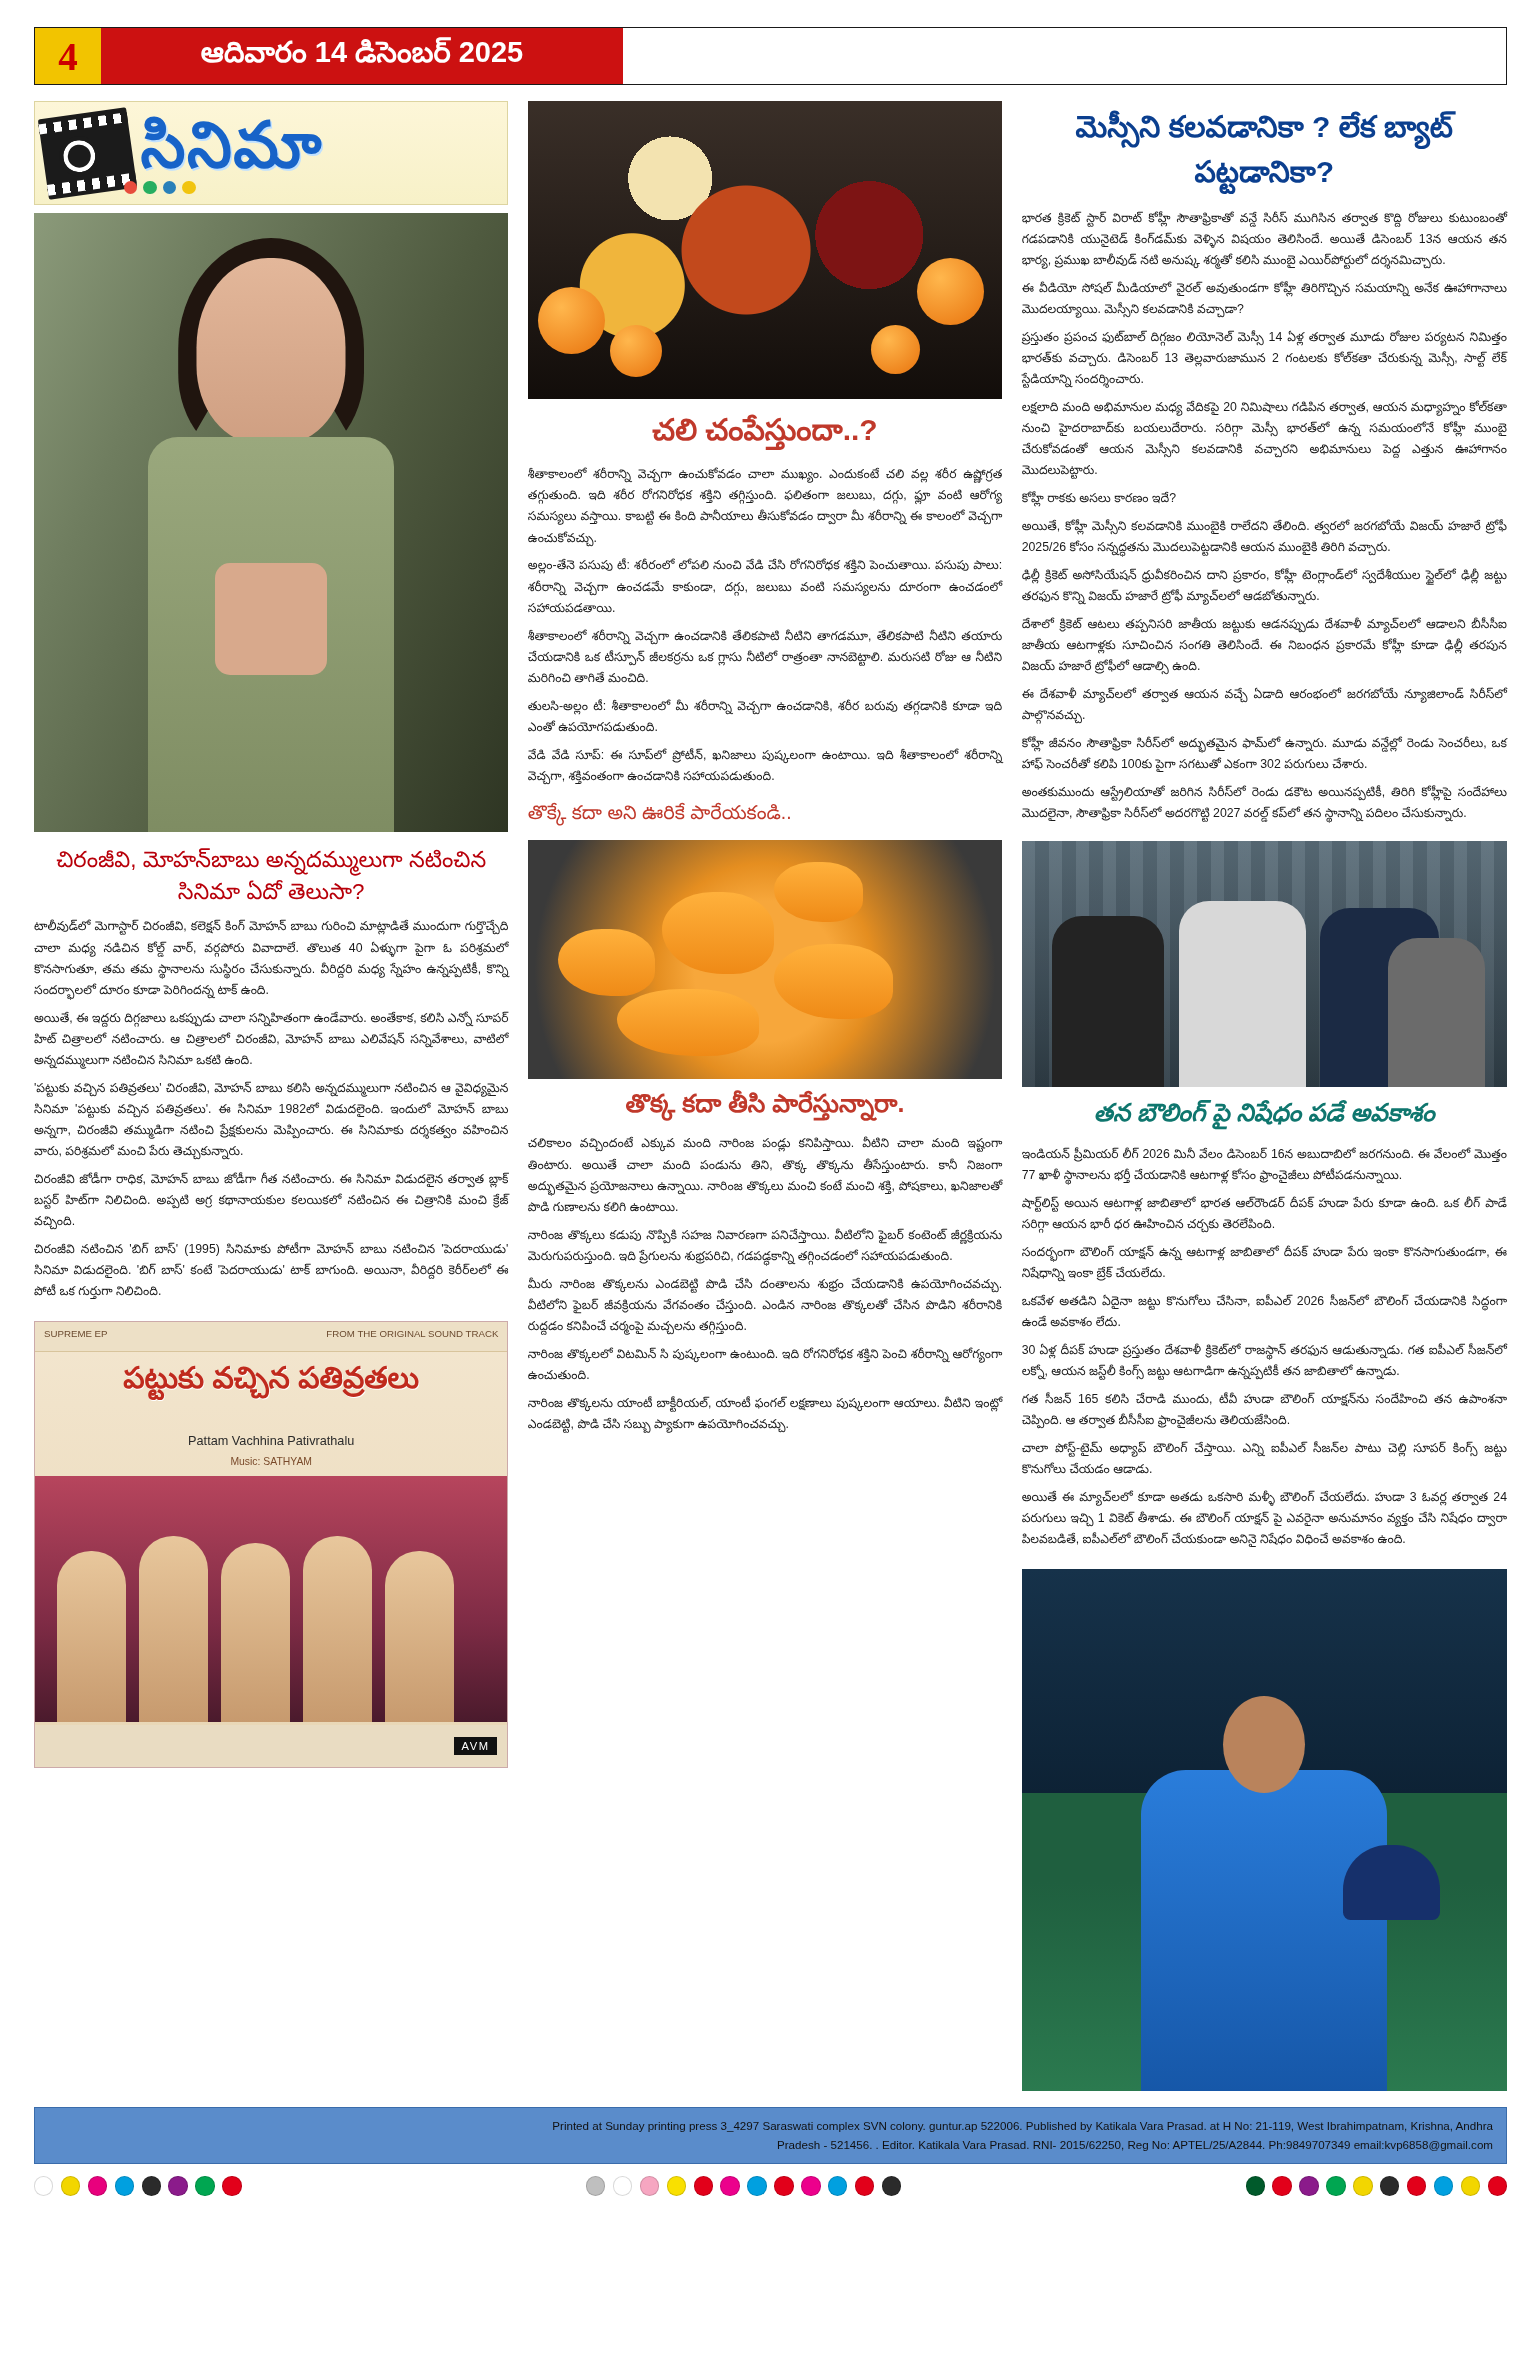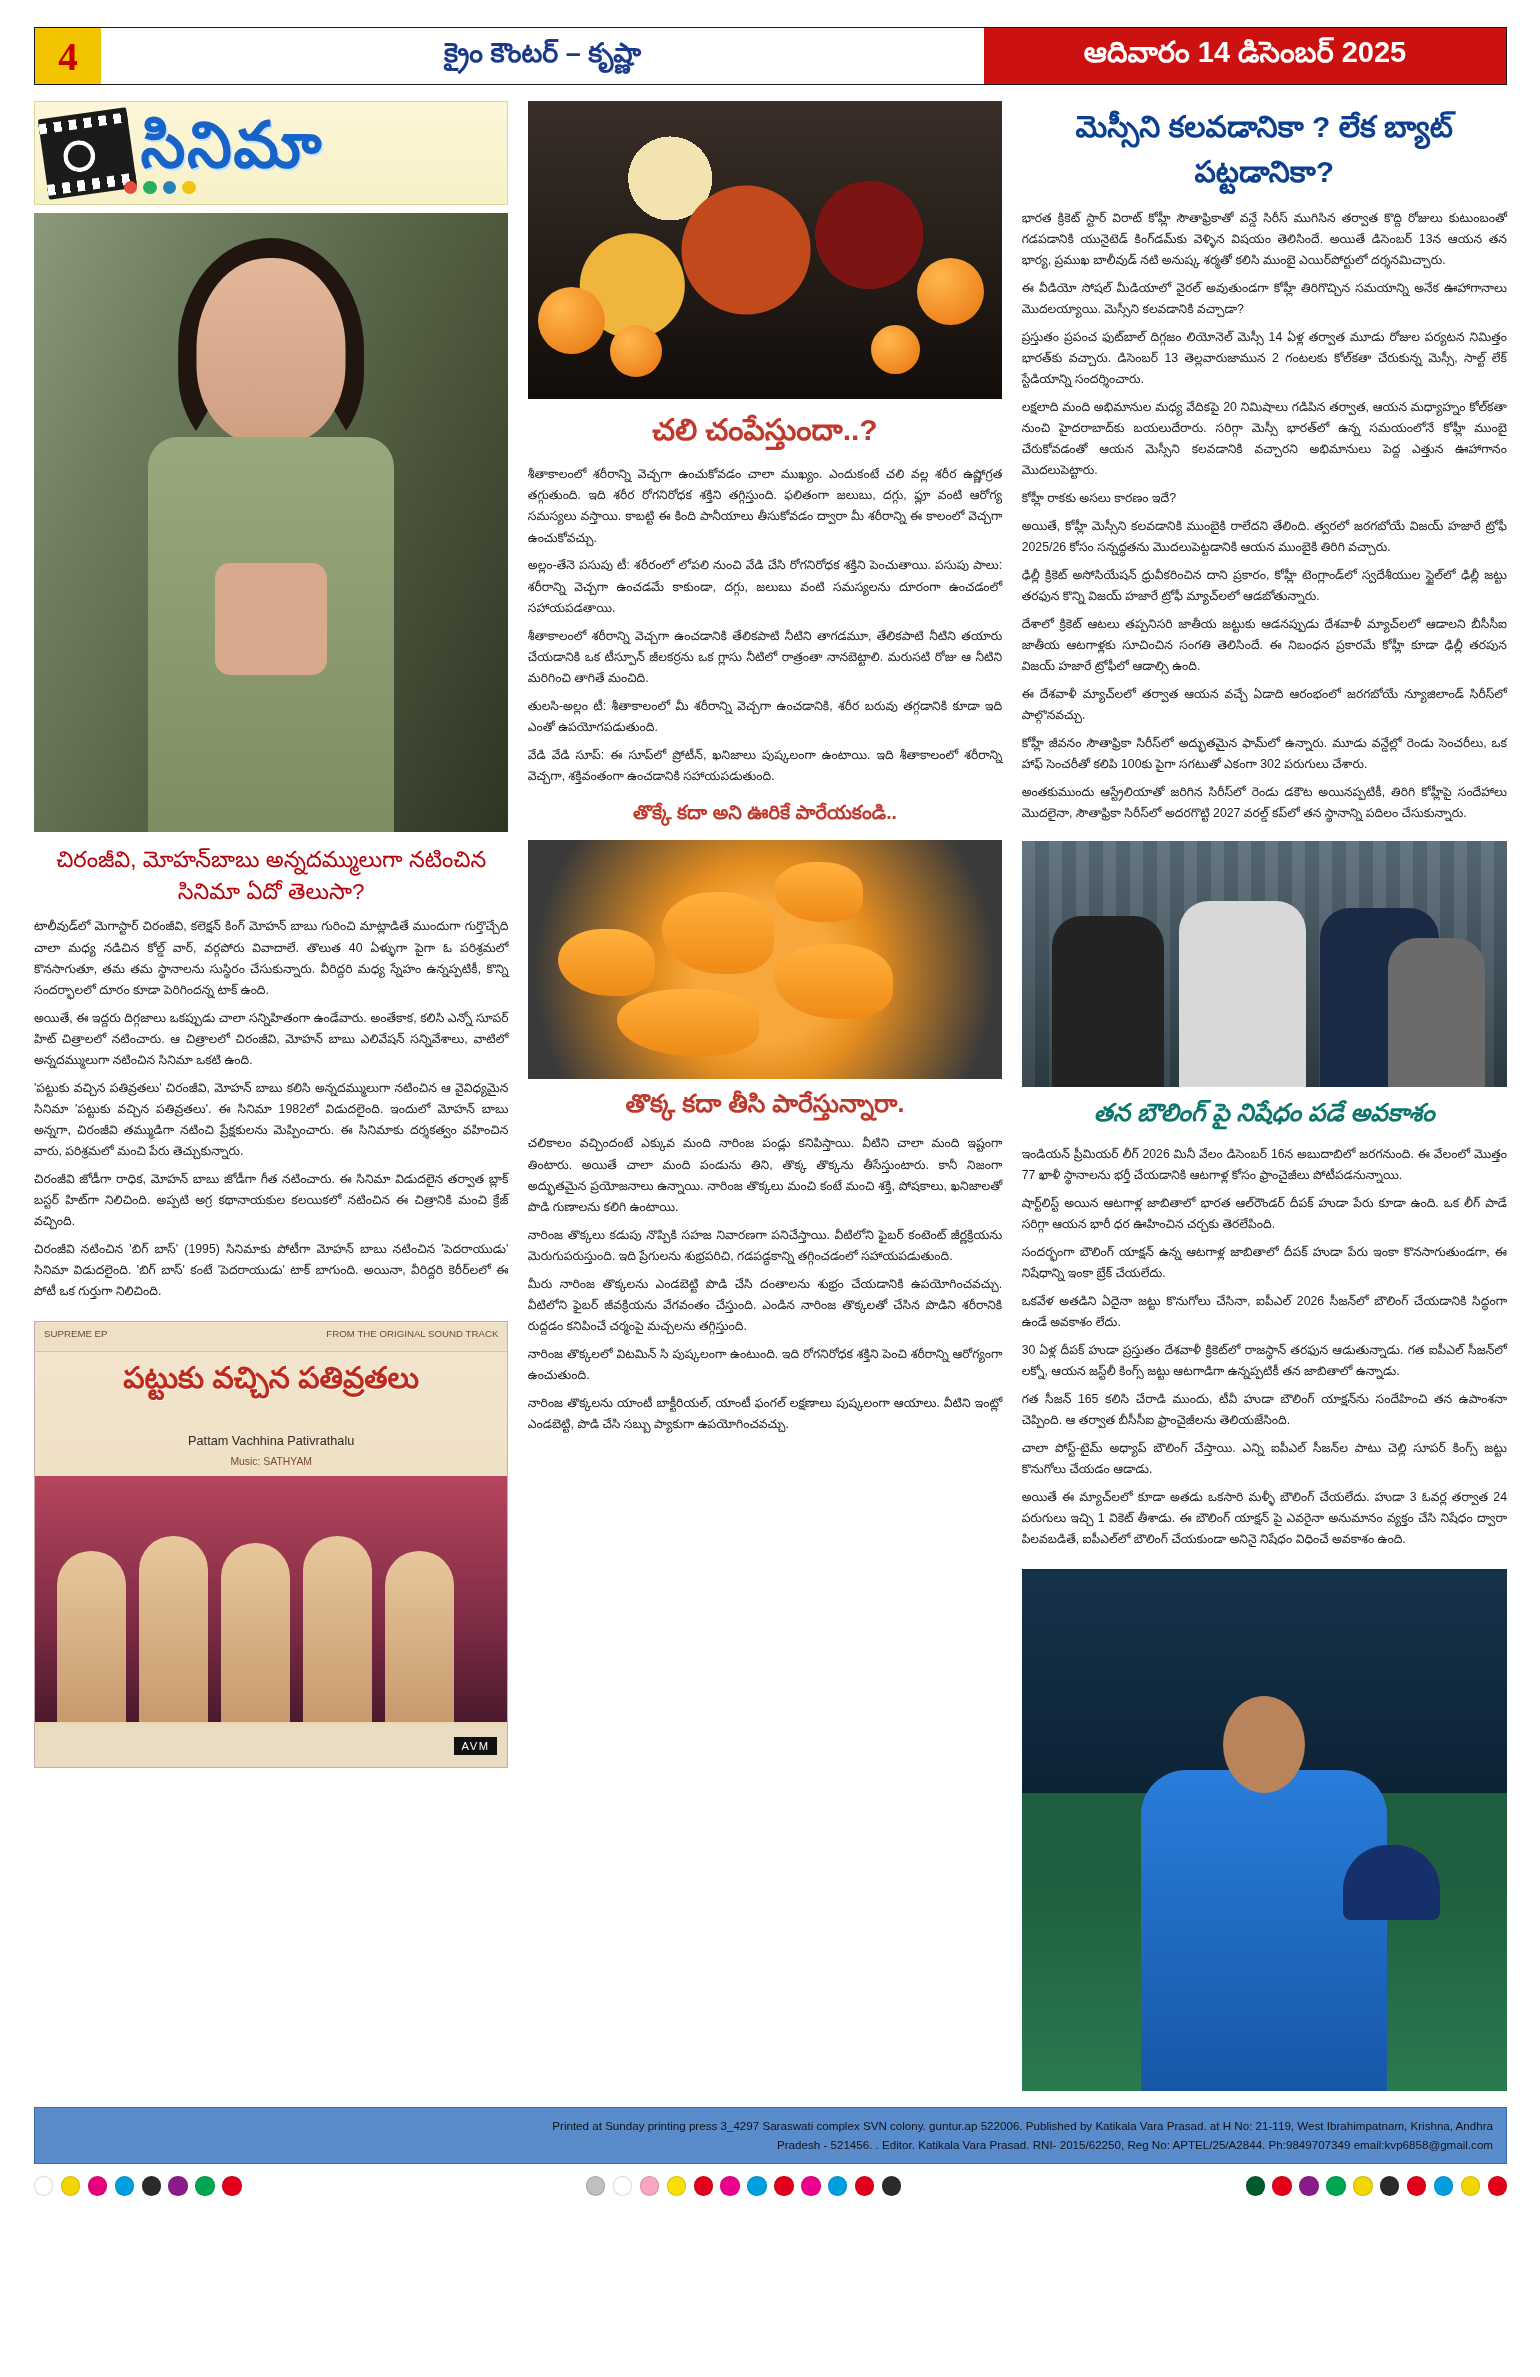--- a/index.html
+++ b/index.html
@@ -203,22 +203,22 @@
   .orange-peels {
     width:100%; height:239px; margin-top:10.4px;
     background:radial-gradient(circle at 50% 55%, #f7a73b 0 26%, #e58e20 40%, #3a3a3a 85%);
     position:relative; overflow:hidden;
   }
   .orange-peels .peel {
     position:absolute; background:linear-gradient(#ffb13c,#ef8a16);
     border-radius:50% 50% 40% 60%;
   }
   .sub-band {
-    background:#ffffff; text-align:center; color:#c0392b;
-    font-size:19.4px; font-weight:bold; padding:7.5px 0 1.5px 0;
+    background:#ffffff; color:#c0392b;
+    font-size:19.4px; font-weight:normal; padding:7.5px 0 1.5px 0;
   }
 
   
   .right-head {
     text-align:center; color:#0b3f8f; font-size:30px; font-weight:bold;
     line-height:1.5; margin:3px 0 13.4px 0;
   }
   .right-head2 {
     text-align:center; color:#0f766e; font-size:24.6px; font-weight:bold;
     margin:12px 0 10.4px 0;
@@ -275,21 +275,20 @@
   .colorbar .group { display:flex; gap:7.5px; }
   .colorbar i { width:19.4px;height:19.4px;border-radius:50%; display:block; border:0.7px solid rgba(0,0,0,.15); }
 </style>
 </head>
 <body>
 
 <div class="page">
 
   <div class="masthead">
     <div class="mh-page-no">4</div>
-    <div class="mh-title">క్రైం కౌంటర్ – కృష్ణా</div>
     <div class="mh-date">ఆదివారం 14 డిసెంబర్ 2025</div>
   </div>
 
   <div class="content">
 
     <div class="col col-left">
 
       <div class="cinema-banner">
         <div class="film-strip">
           <span class="reel"></span>

